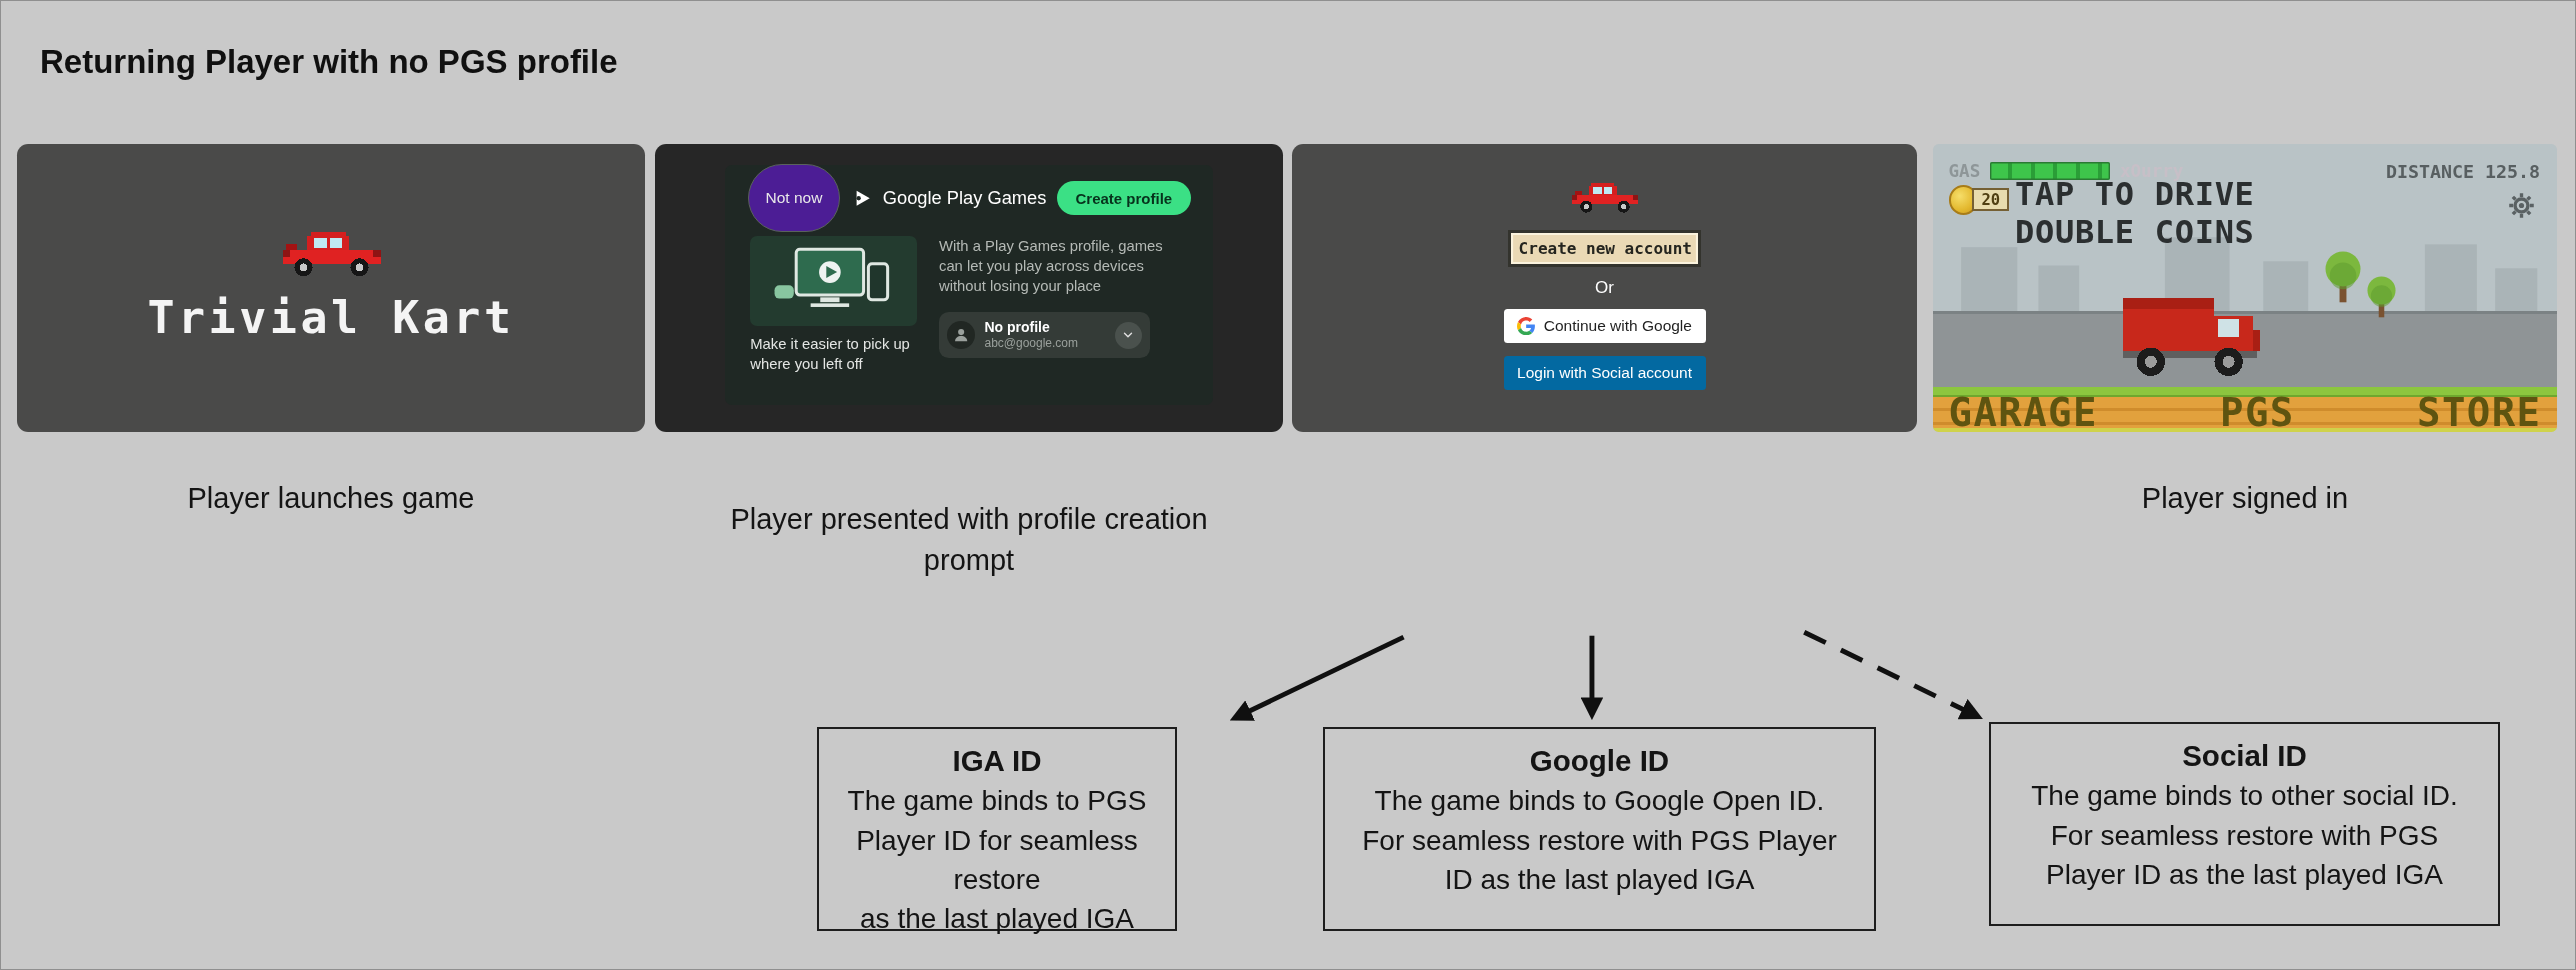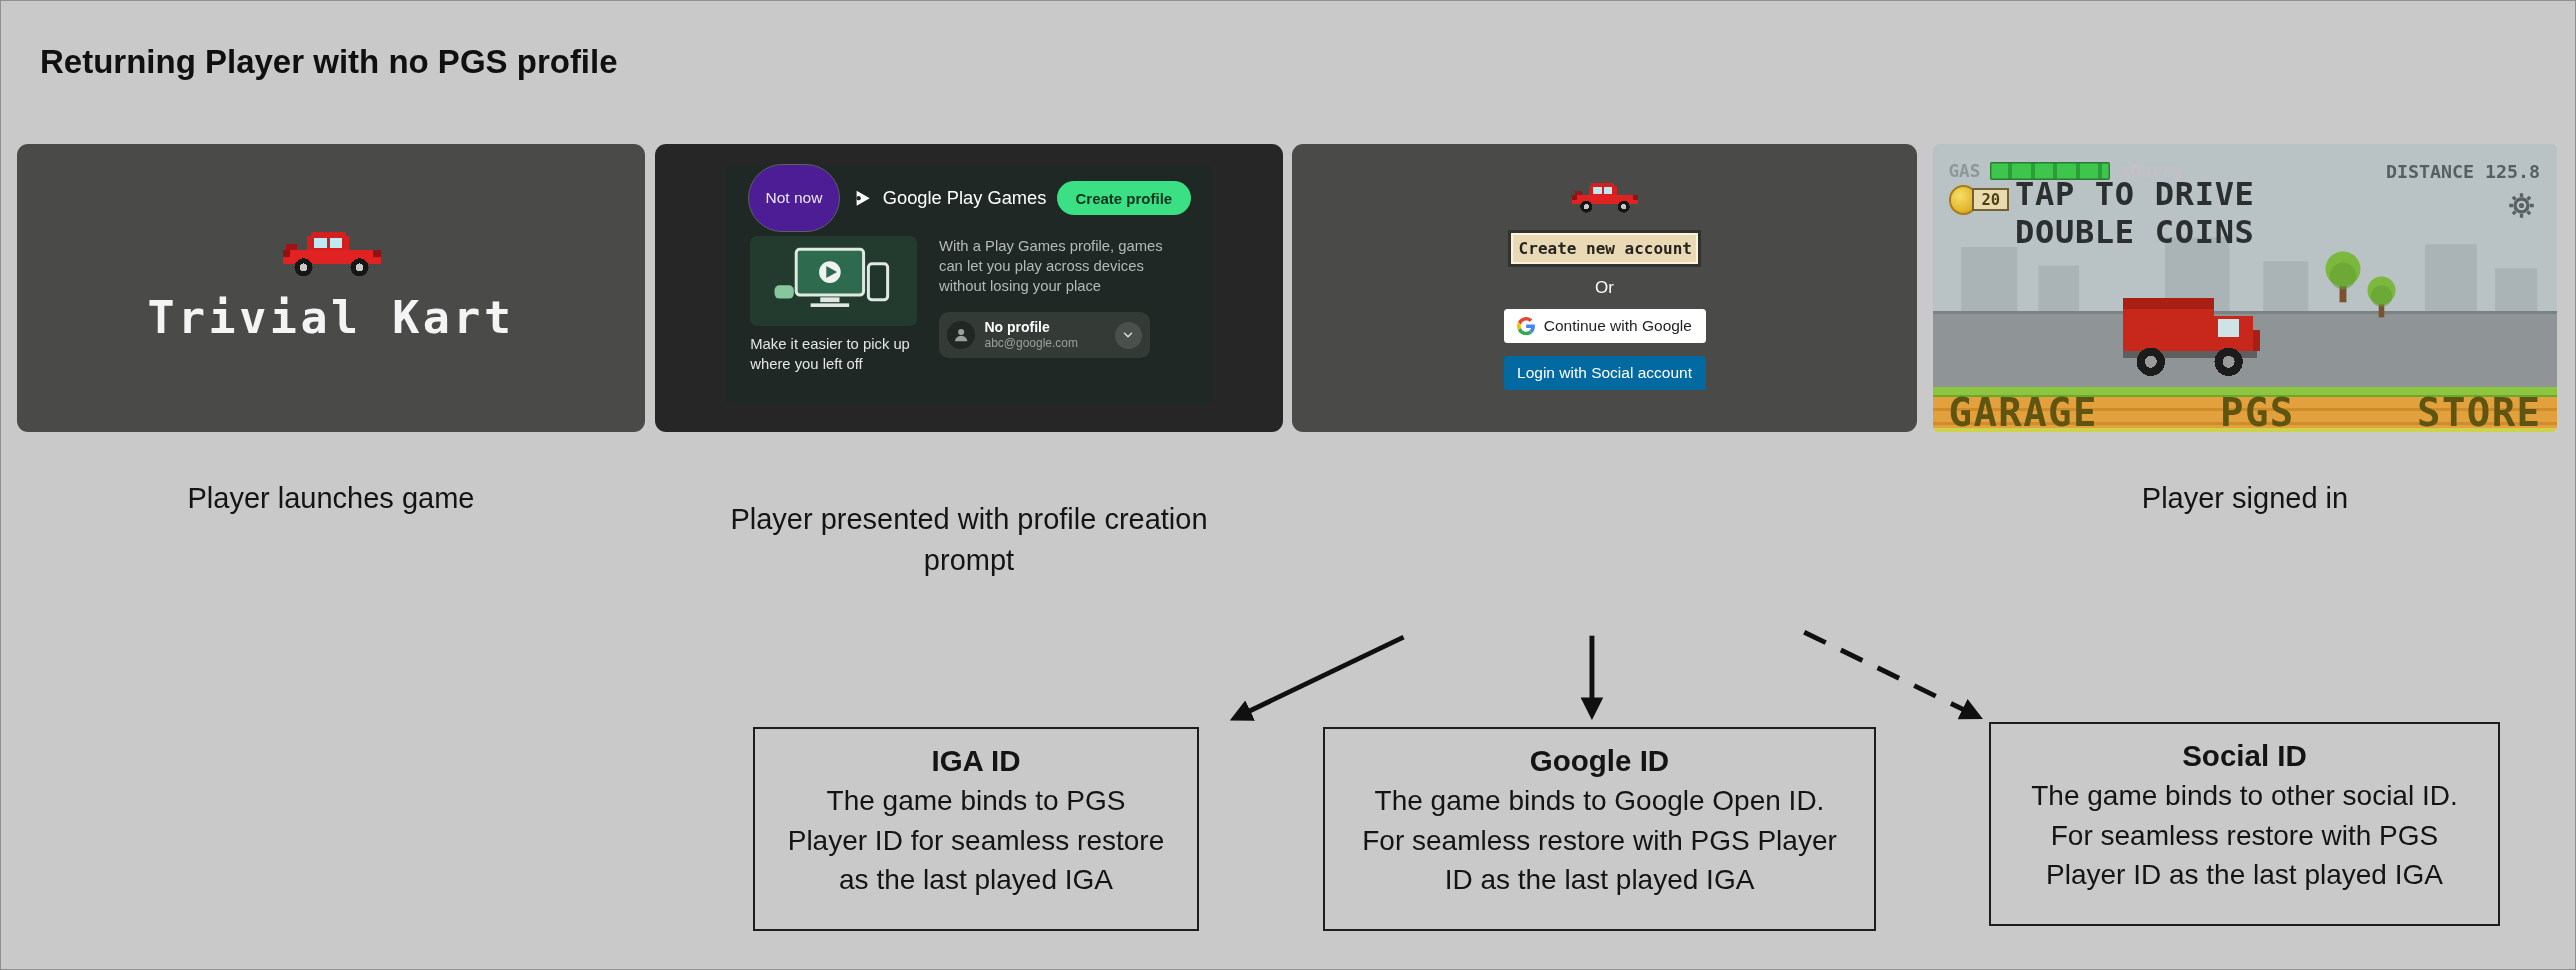--- a/index.html
+++ b/index.html
@@ -94,21 +94,21 @@
   .c2{left:654px;width:628px;top:498px;}
   .c3{left:1291px;width:625px;top:458px;font-size:31px;}
   .c4{left:1932px;width:624px;top:477px;}
 
   
   .arrows{position:absolute;left:0;top:0;width:2576px;height:970px;pointer-events:none;}
 
   
   .outcome{position:absolute;top:726px;height:204px;border:2.1px solid #1d1d1d;box-sizing:border-box;text-align:center;
     padding:11.2px 12.7px;font-size:28px;line-height:1.4;}
-  .o1{left:752px;width:446px;}
+  .o1{left:816px;width:360px;}
   .o2{left:1322px;width:553px;}
   .o3{left:1988px;width:511px;top:721px;}
   .outcome-title{font-weight:bold;font-size:29.5px;}
   .outcome-body{white-space:pre-line;}
 </style>
 </head>
 <body>
 
 <div class="canvas">
 

